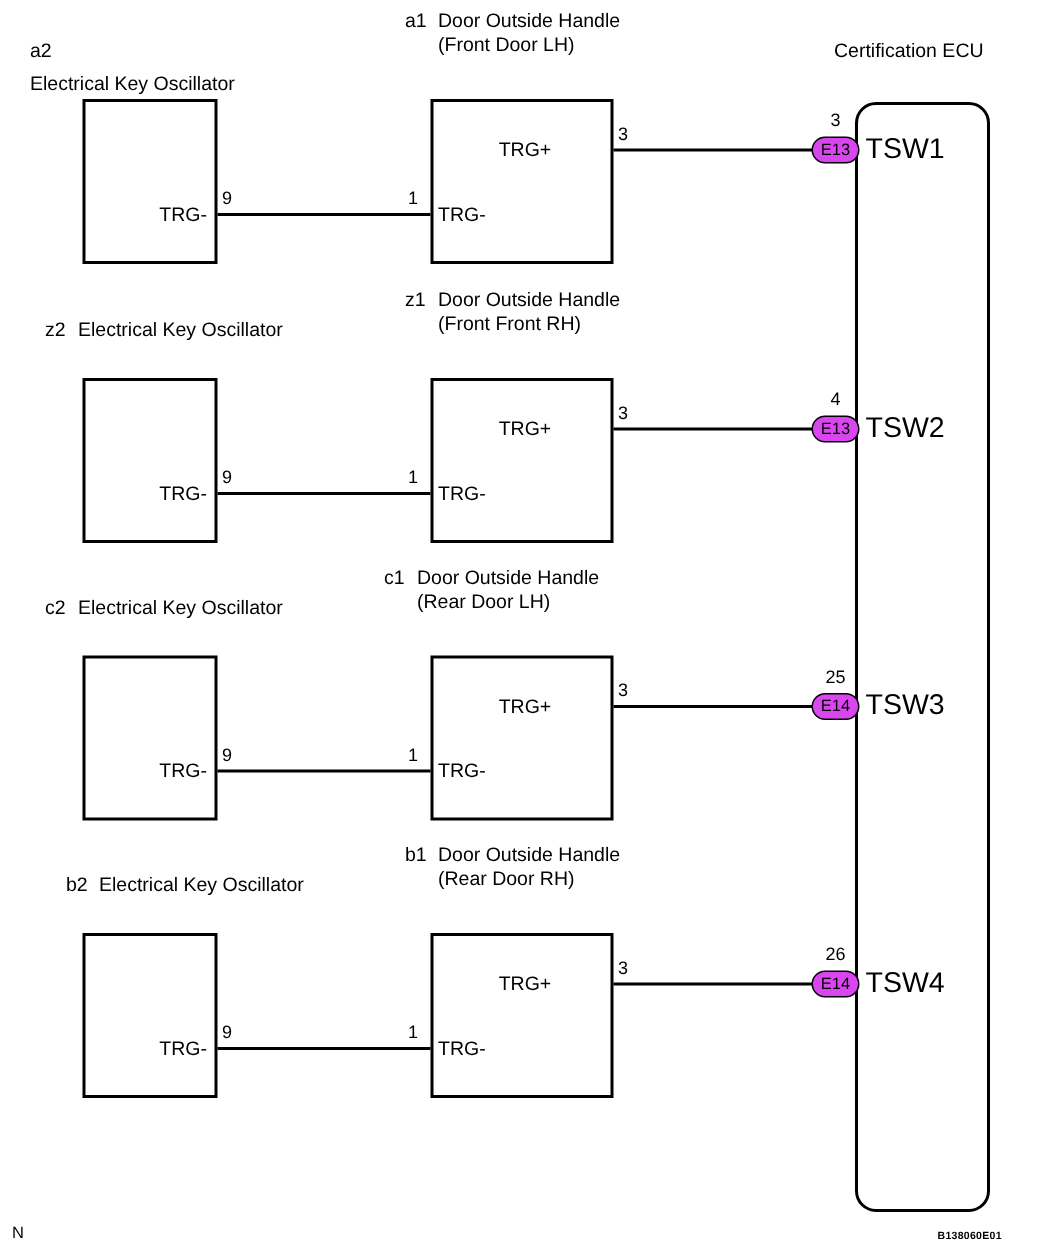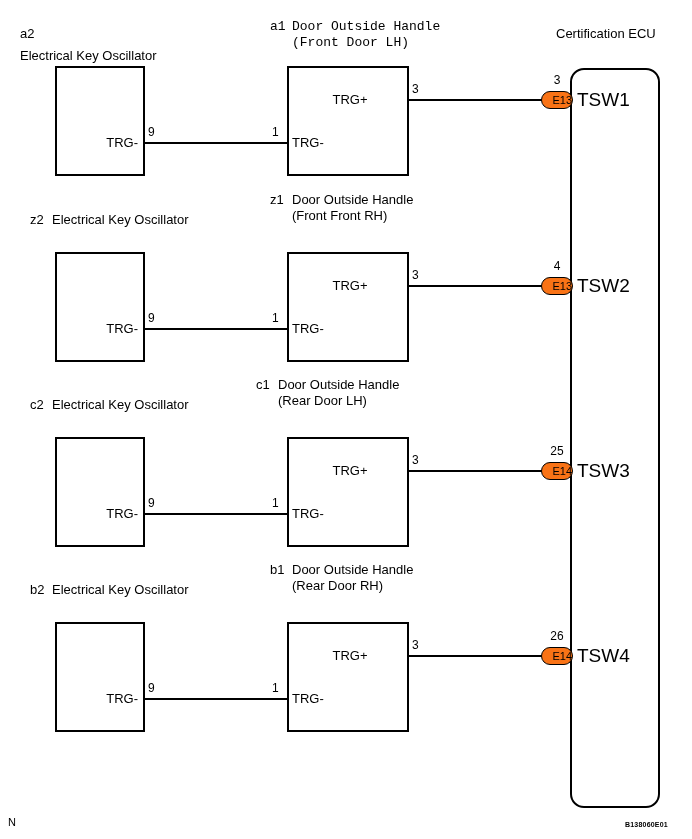--- a/index.html
+++ b/index.html
@@ -35,24 +35,24 @@
   .pin9 { left: 148px; top: 119px; }
   .pin1 { left: 272px; top: 119px; }
   .pin3 { left: 412px; top: 76px; }
   .ecu-pin { left: 541px; top: 67px; width: 32px; text-align: center; }
   .oval {
     position: absolute;
     left: 541px; top: 85px;
     width: 32px; height: 18px;
     border: 1px solid #000;
     border-radius: 10px;
-    background: #f97316;
+    background: #d946ef;
     font-size: 11px;
     line-height: 17px;
-    text-align: right;
+    text-align: center;
     box-sizing: border-box;
   }
   .terminal { position: absolute; left: 577px; top: 86px; font-size: 19px; line-height: 15px; white-space: nowrap; }
   #ecu-box {
     position: absolute;
     left: 570px; top: 68px;
     width: 90px; height: 740px;
     border: 2px solid #000;
     border-radius: 14px;
     background: #fff;
@@ -71,21 +71,21 @@
   <div id="ecu-title" class="abs">Certification ECU</div>
 
   <div id="rows">
   <div class="row" style="top: 6px;">
 
     <div class="blk-label" style="left:20px; top:20px;flex-direction:column;">
       <span class="pfx">a2</span>
       <span class="nm">Electrical Key Oscillator</span>
     </div>
 
-    <div class="blk-label" style="left:270px; top:13px;font-family:Liberation Mono, monospace;">
+    <div class="blk-label" style="left:270px; top:0px;">
       <span class="pfx">a1</span>
       <span class="nm">
         <span>Door Outside Handle</span><br>
         <span>(Front Door LH)</span>
       </span>
     </div>
 
     <div class="box osc-box"></div>
     <div class="box hdl-box"></div>
 
@@ -174,21 +174,21 @@
     <div class="pin pin3">3</div>
 
     <div class="pin ecu-pin">25</div>
     <div class="oval">E14</div>
     <div class="terminal">TSW3</div>
 
   </div>
 
   <div class="row" style="top: 562px;">
 
-    <div class="blk-label" style="left:30px; top:20px;">
+    <div class="blk-label" style="left:44px; top:20px;">
       <span class="pfx">b2</span>
       <span class="nm">Electrical Key Oscillator</span>
     </div>
 
     <div class="blk-label" style="left:270px; top:0px;">
       <span class="pfx">b1</span>
       <span class="nm">
         <span>Door Outside Handle</span><br>
         <span>(Rear Door RH)</span>
       </span>

